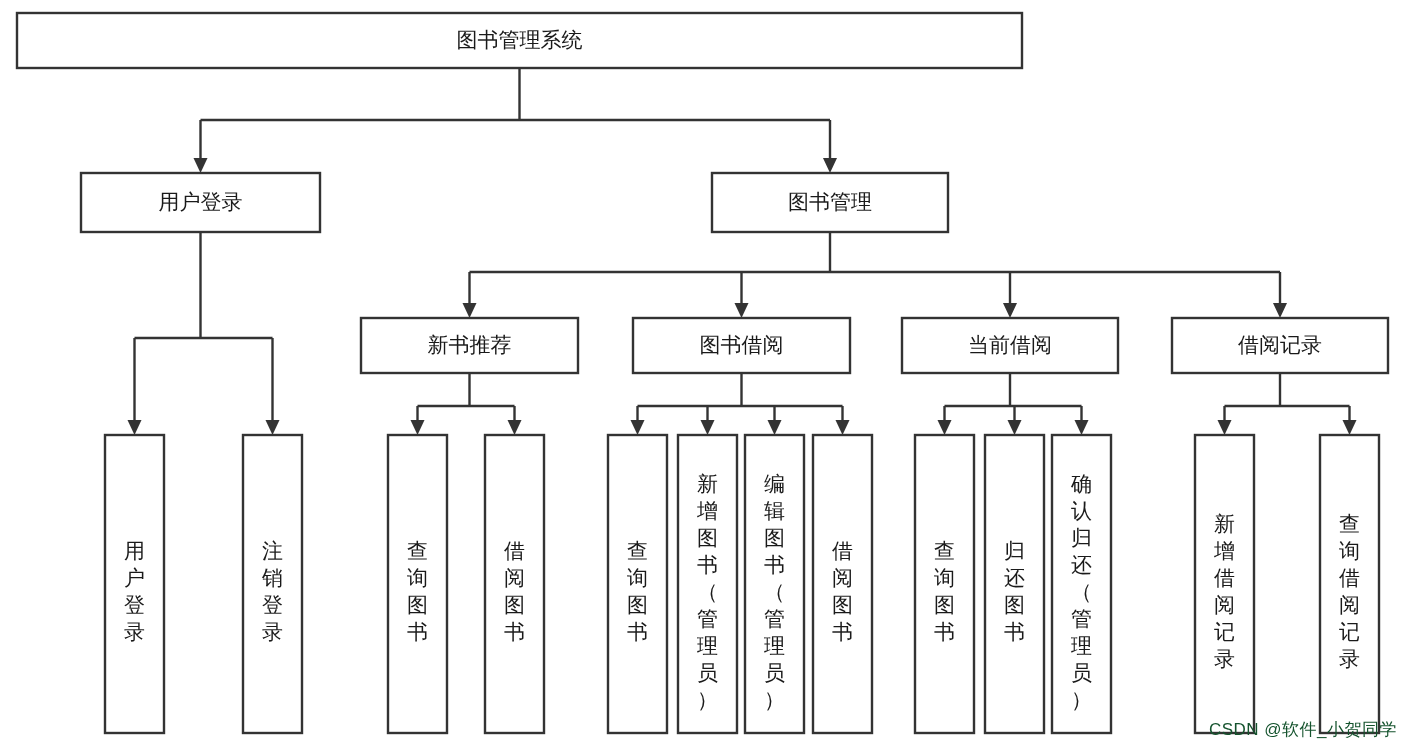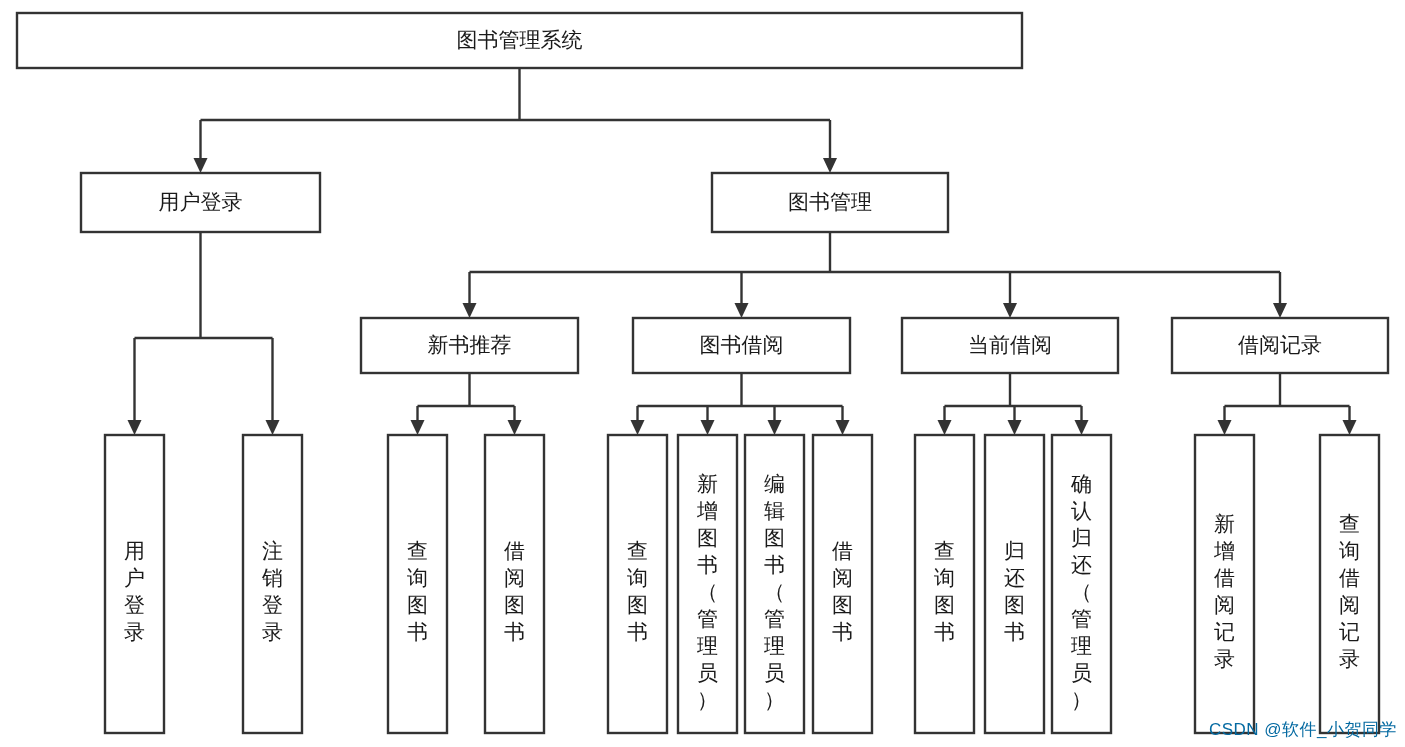--- a/index.html
+++ b/index.html
@@ -51,21 +51,21 @@
   .arrow-head {
     fill: #333333;
     stroke: none;
   }
   .watermark {
     position: absolute;
     right: 8px;
     bottom: 6px;
     font-family: "Liberation Sans", "DejaVu Sans", sans-serif;
     font-size: 17px;
-    color: #0369a1;
+    color: #14532d;
     white-space: nowrap;
     letter-spacing: 0.5px;
     user-select: none;
   }
 </style>
 </head>
 <body>
 
 <div id="diagram-root">
   <svg id="flow" viewBox="0 0 1405 747">

